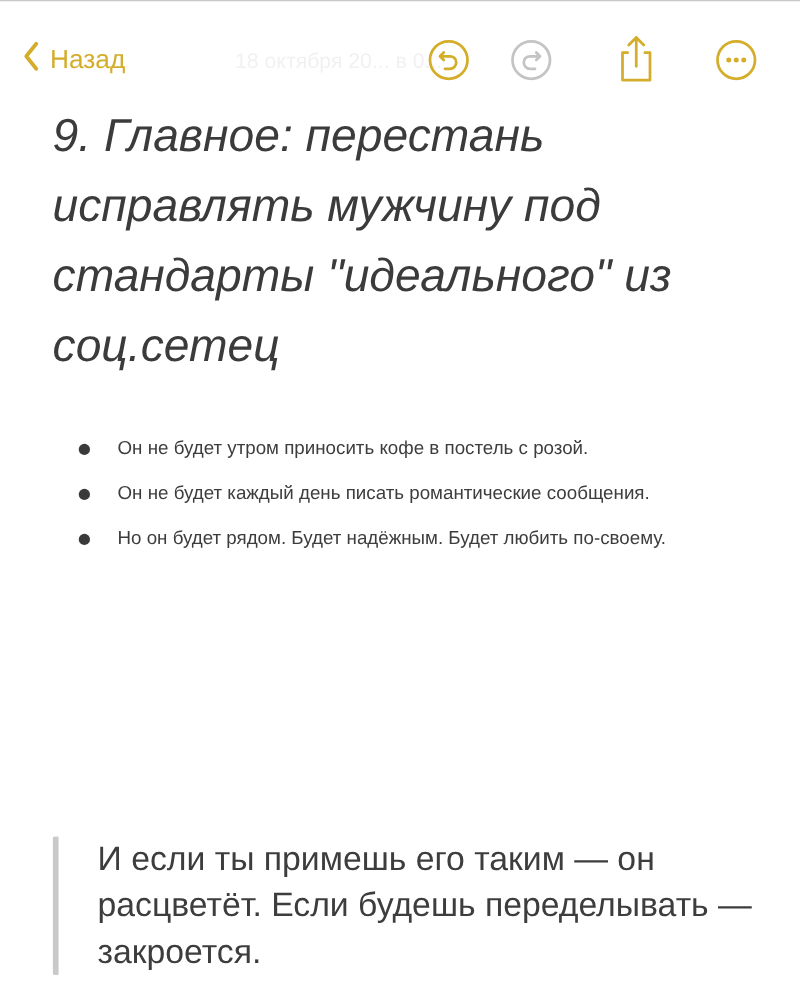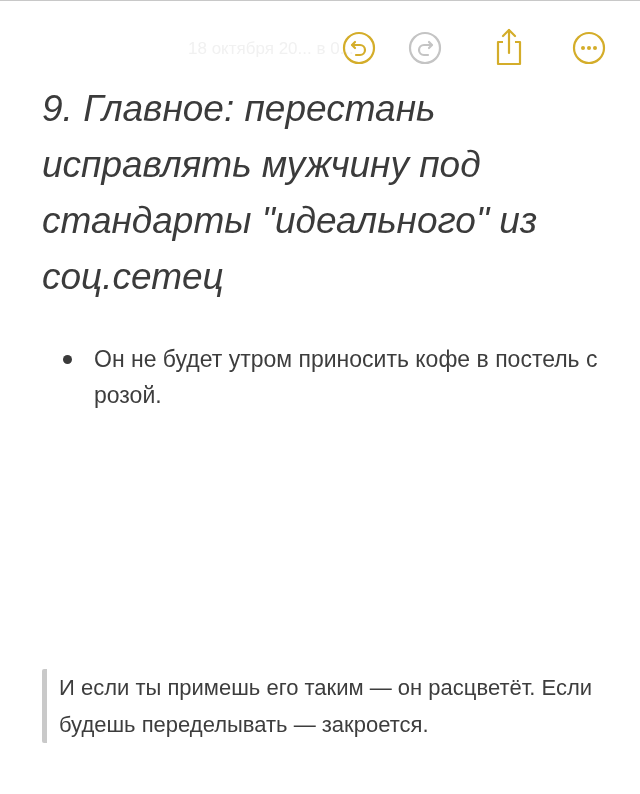--- a/index.html
+++ b/index.html
@@ -35,37 +35,45 @@
       position: absolute; left: 42px; top: 80px; width: 580px;
       font-size: 37px; line-height: 56px; font-weight: normal; font-style: italic;
       color: #3b3b3b; margin: 0;
     }
     .list {
       position: absolute; left: 60px; top: 340px; width: 540px;
       margin: 0; padding: 0; list-style: none;
     }
     .list li {
       position: relative; padding-left: 34px;
-      font-size: 23px; line-height: 36px; color: #3d3d3d;
+      font-size: 15px; line-height: 36px; color: #3d3d3d;
     }
     .list li .dot {
       position: absolute; left: 3px; top: 14px; width: 9px; height: 9px;
       border-radius: 50%; background: #3a3a3a;
     }
     .quote {
       position: absolute; left: 42px; top: 668px; width: 560px;
       border-left: 5px solid #c9c9c9; border-radius: 2px;
-      padding-left: 12px;
-      font-size: 22px; line-height: 37px; color: #3d3d3d;
+      padding-left: 31px;
+      font-size: 27px; line-height: 37px; color: #3d3d3d;
     }
   </style>
 </head>
 <body>
 
 <div class="nav">
+  <div class="back">
+    <span>
+      <svg viewBox="0 0 14 24">
+          <path d="M11 2 L3 12 L11 22" fill="none" stroke="#d4ad2a" stroke-width="3" stroke-linecap="round" stroke-linejoin="round"></path>
+        </svg>
+    </span>
+    <span>Назад</span>
+  </div>
   <div class="date">18 октября 20... в 0...</div>
 
   <div class="icon-btn undo">
     <svg viewBox="0 0 34 34">
       <circle cx="17" cy="17" r="15" fill="none" stroke="#d4ad2a" stroke-width="2.2"></circle>
       <path d="M13 11 L10 14 L13 17" fill="none" stroke="#d4ad2a" stroke-width="2.2" stroke-linecap="round" stroke-linejoin="round"></path>
       <path d="M10.5 14 H18 a5 5 0 0 1 0 10 H14" fill="none" stroke="#d4ad2a" stroke-width="2.2" stroke-linecap="round"></path>
     </svg>
   </div>
   <div class="icon-btn redo">
@@ -89,15 +97,17 @@
       <circle cx="17" cy="17" r="2" fill="#d4ad2a"></circle>
       <circle cx="23" cy="17" r="2" fill="#d4ad2a"></circle>
     </svg>
   </div>
 </div>
 
 <h1 class="title">9. Главное: перестань исправлять мужчину под стандарты "идеального" из соц.сетец</h1>
 
 <ul class="list">
   <li><span class="dot"></span><span>Он не будет утром приносить кофе в постель с розой.</span></li>
+  <li><span class="dot"></span><span>Он не будет каждый день писать романтические сообщения.</span></li>
+  <li><span class="dot"></span><span>Но он будет рядом. Будет надёжным. Будет любить по-своему.</span></li>
 </ul>
 
 <div class="quote">И если ты примешь его таким — он расцветёт. Если будешь переделывать — закроется.</div>
 
 </body></html>

